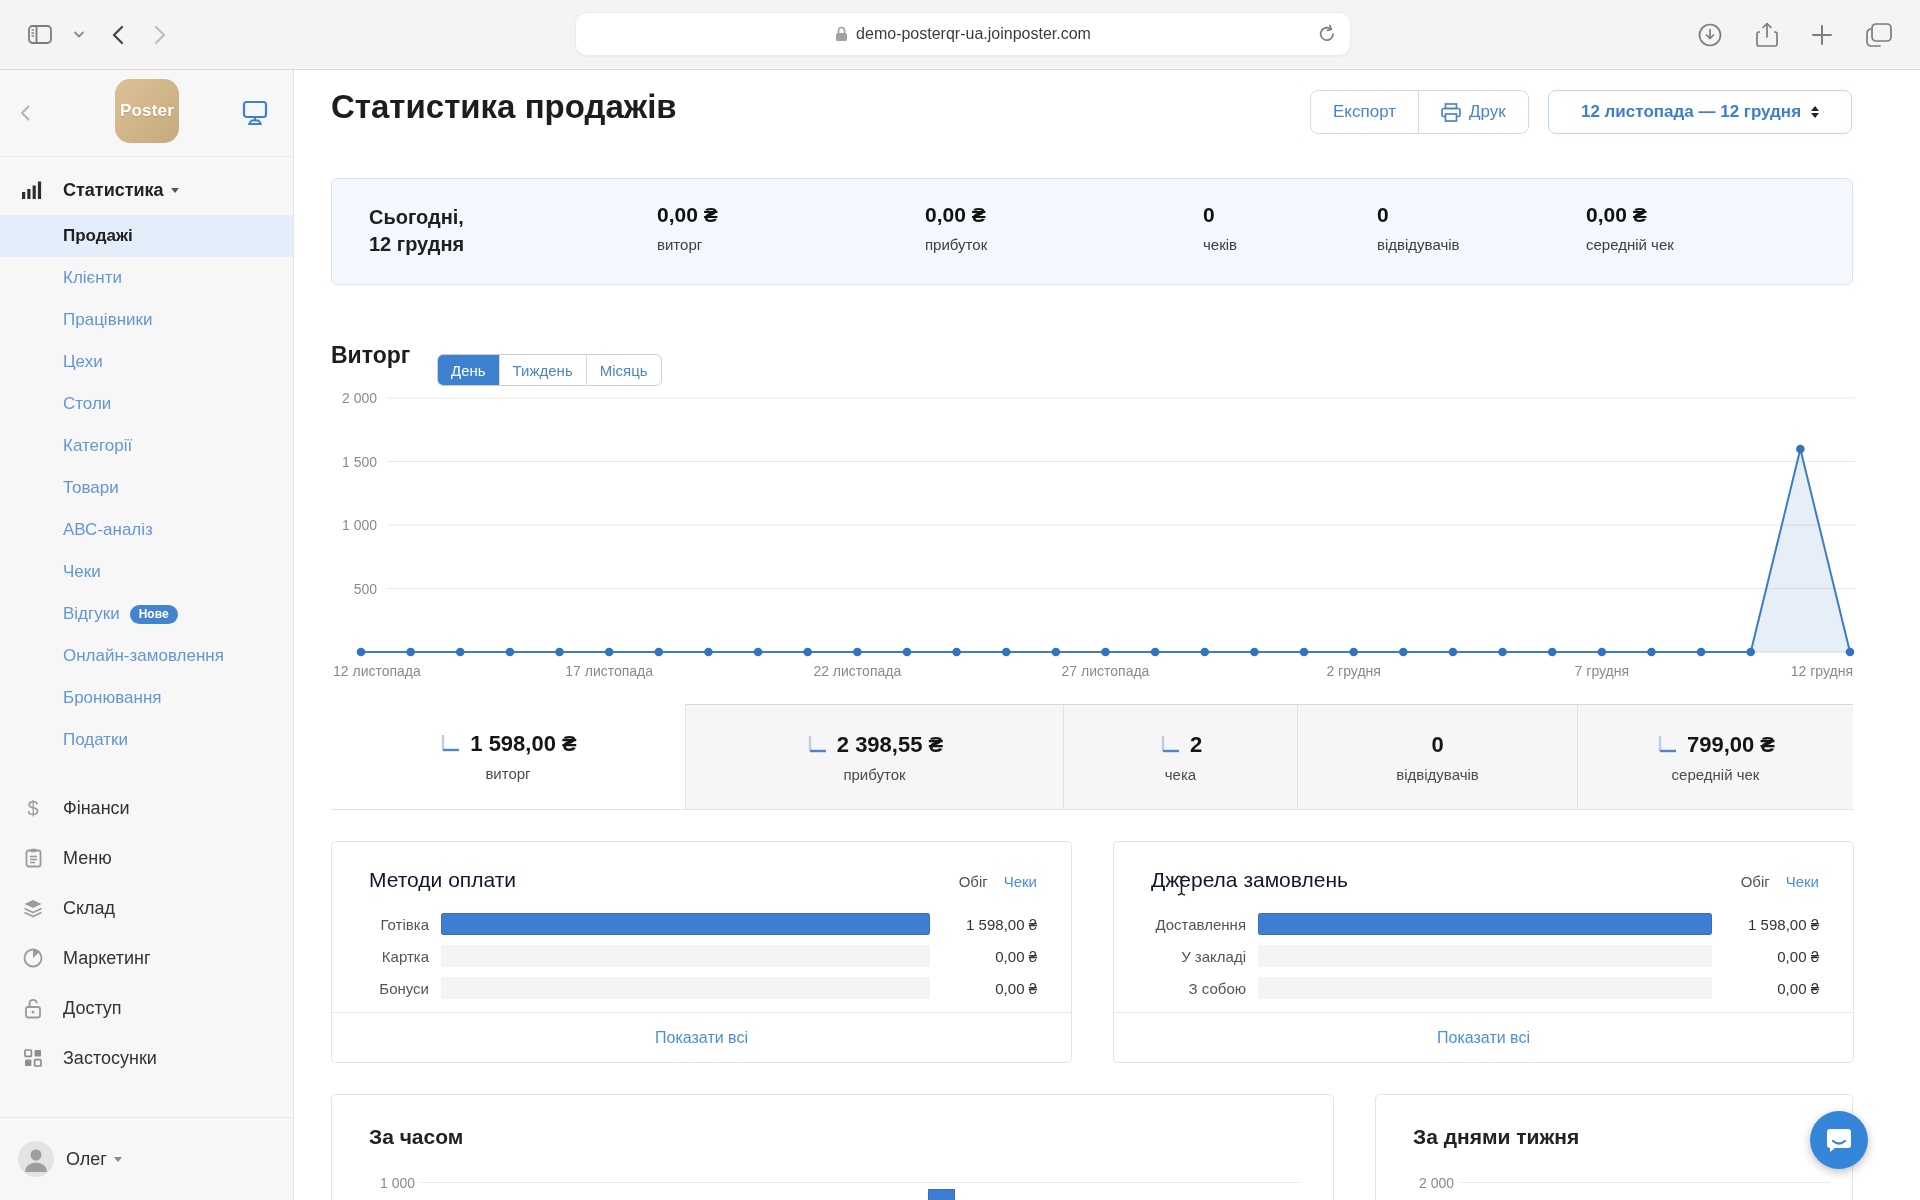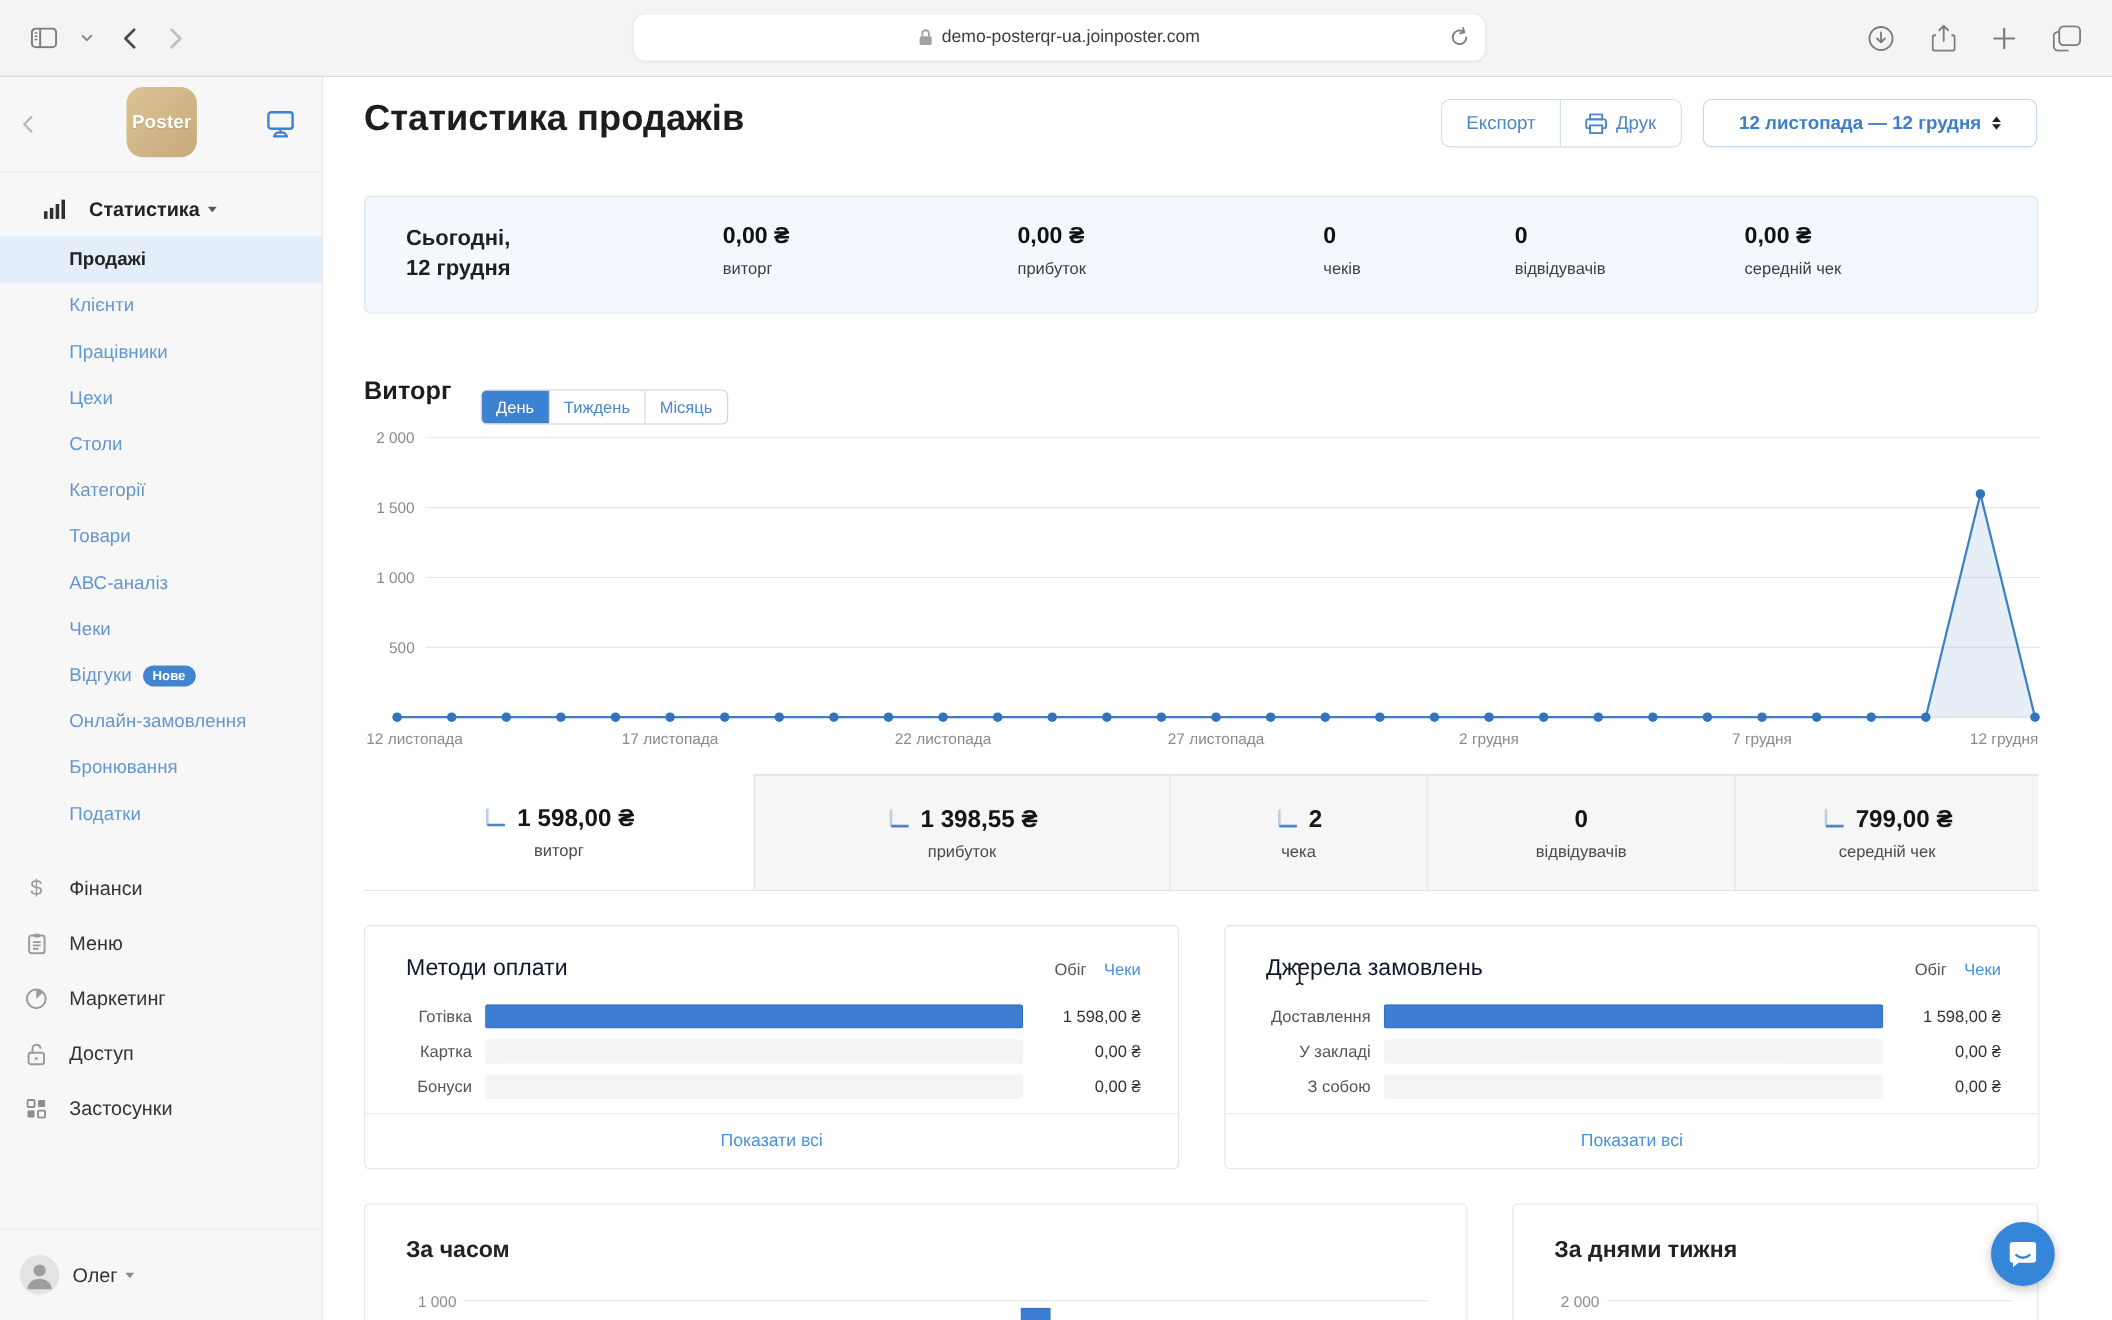--- a/index.html
+++ b/index.html
@@ -18,21 +18,21 @@
 
   
   .app{position:absolute;left:0;top:70px;width:1920px;height:1130px;display:flex;}
   .sidebar{position:relative;width:294px;height:1130px;background:#f7f7f7;border-right:1px solid #e4e4e4;flex:none;}
   .sidebar-top{height:87px;border-bottom:1px solid #e9e9e9;display:flex;align-items:center;}
   .collapse-chevron{margin-left:20px;}
   .logo{position:absolute;left:115px;top:9px;width:64px;height:64px;border-radius:15px;background:linear-gradient(135deg,#dcc296,#c6aa7c);display:flex;align-items:center;justify-content:center;}
   .logo span{color:#fff;font-size:17px;font-weight:700;letter-spacing:.2px;text-shadow:0 1px 1px rgba(0,0,0,.15);}
   .kiosk{position:absolute;left:240px;top:28px;}
   .nav{padding-top:0;}
-  .nav-header{display:flex;align-items:center;height:34px;margin-top:16px;padding-left:40px;}
+  .nav-header{display:flex;align-items:center;height:34px;margin-top:16px;padding-left:22px;}
   .nav-header .lbl{margin-left:21px;font-size:18px;font-weight:700;color:#222;}
   .caret{width:0;height:0;border-left:4px solid transparent;border-right:4px solid transparent;border-top:5px solid #555;margin-left:7px;display:inline-block;}
   .nav-items{margin-top:8px;}
   .nav-item{display:flex;align-items:center;height:42px;padding-left:63px;font-size:17px;color:#6496cf;cursor:pointer;}
   .nav-item.active{background:#e3eefa;color:#222;font-weight:700;}
   .badge{margin-left:10px;background:#4285ce;color:#fff;font-size:12px;font-weight:700;border-radius:10px;padding:3px 9px 4px;line-height:1;}
   .nav-sections{margin-top:22px;}
   .section-item{display:flex;align-items:center;height:50px;padding-left:22px;font-size:18px;font-weight:500;color:#333;cursor:pointer;}
   .section-item .sicon{width:22px;display:inline-flex;justify-content:center;}
   .section-item .lbl{margin-left:19px;}
@@ -271,20 +271,30 @@
             <span class="sicon">
               <svg width="17" height="20" viewBox="0 0 17 20">
                   <rect x="1.5" y="2.5" width="14" height="16" rx="2" fill="none" stroke="#9b9b9b" stroke-width="1.8"></rect>
                   <rect x="5.5" y="0.8" width="6" height="3.4" rx="1.2" fill="#9b9b9b"></rect>
                   <line x1="5" y1="8.5" x2="12" y2="8.5" stroke="#9b9b9b" stroke-width="1.6"></line>
                   <line x1="5" y1="11.5" x2="12" y2="11.5" stroke="#9b9b9b" stroke-width="1.6"></line>
                   <line x1="5" y1="14.5" x2="10" y2="14.5" stroke="#9b9b9b" stroke-width="1.6"></line>
                 </svg>
             </span>
             <span class="lbl">Меню</span>
+          </div>
+          <div class="section-item">
+            <span class="sicon">
+              <svg width="20" height="19" viewBox="0 0 20 19">
+                  <path d="M10 1 L18.5 5 L10 9 L1.5 5 Z" fill="#9b9b9b"></path>
+                  <path d="M1.5 9.5 L10 13.5 L18.5 9.5" fill="none" stroke="#9b9b9b" stroke-width="1.8" stroke-linejoin="round"></path>
+                  <path d="M1.5 13.5 L10 17.5 L18.5 13.5" fill="none" stroke="#9b9b9b" stroke-width="1.8" stroke-linejoin="round"></path>
+                </svg>
+            </span>
+            <span class="lbl">Склад</span>
           </div>
           <div class="section-item">
             <span class="sicon">
               <svg width="20" height="20" viewBox="0 0 20 20">
                   <circle cx="10" cy="10" r="8.5" fill="none" stroke="#9b9b9b" stroke-width="1.8"></circle>
                   <path d="M10 10 L10 1.5 A8.5 8.5 0 0 1 16 4.5 Z" fill="#9b9b9b"></path>
                 </svg>
             </span>
             <span class="lbl">Маркетинг</span>
           </div>
@@ -453,21 +463,21 @@
           <div class="sum-lab">виторг</div>
         </div>
         <div class="sum-cell" style="width:378px;">
           <div class="sum-top">
               <span class="bicon">
                 <svg width="22" height="22" viewBox="0 0 22 22">
                   <path d="M4 2 V17" stroke="#b9cfe6" stroke-width="2.4" fill="none"></path>
                   <path d="M4 17 H20" stroke="#4c86c6" stroke-width="2.4" fill="none"></path>
                 </svg>
               </span>
-              <span class="sum-val">1 398,55 ₴</span>
+              <span class="sum-val">2 398,55 ₴</span>
             </div>
           <div class="sum-lab">прибуток</div>
         </div>
         <div class="sum-cell" style="width:234px;">
           <div class="sum-top">
               <span class="bicon">
                 <svg width="22" height="22" viewBox="0 0 22 22">
                   <path d="M4 2 V17" stroke="#b9cfe6" stroke-width="2.4" fill="none"></path>
                   <path d="M4 17 H20" stroke="#4c86c6" stroke-width="2.4" fill="none"></path>
                 </svg>

